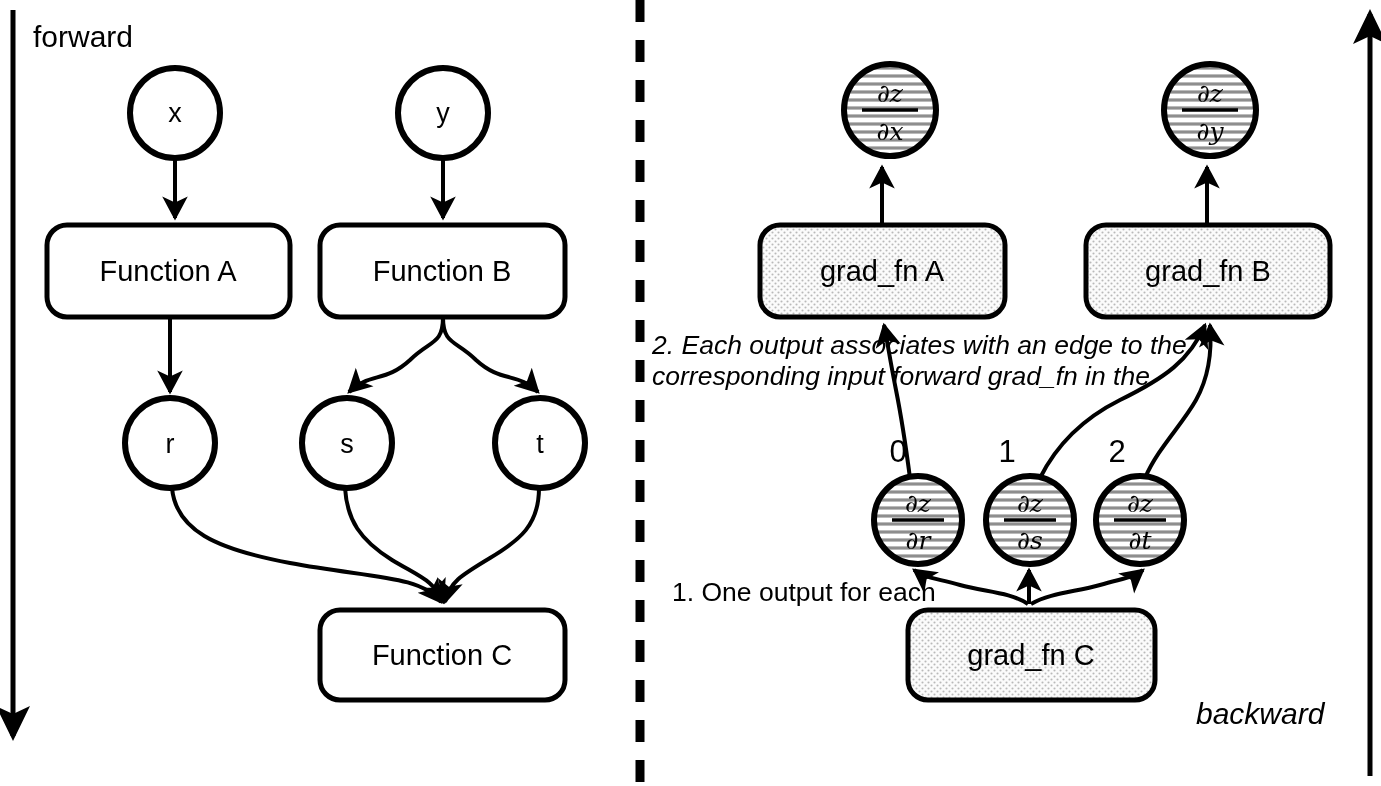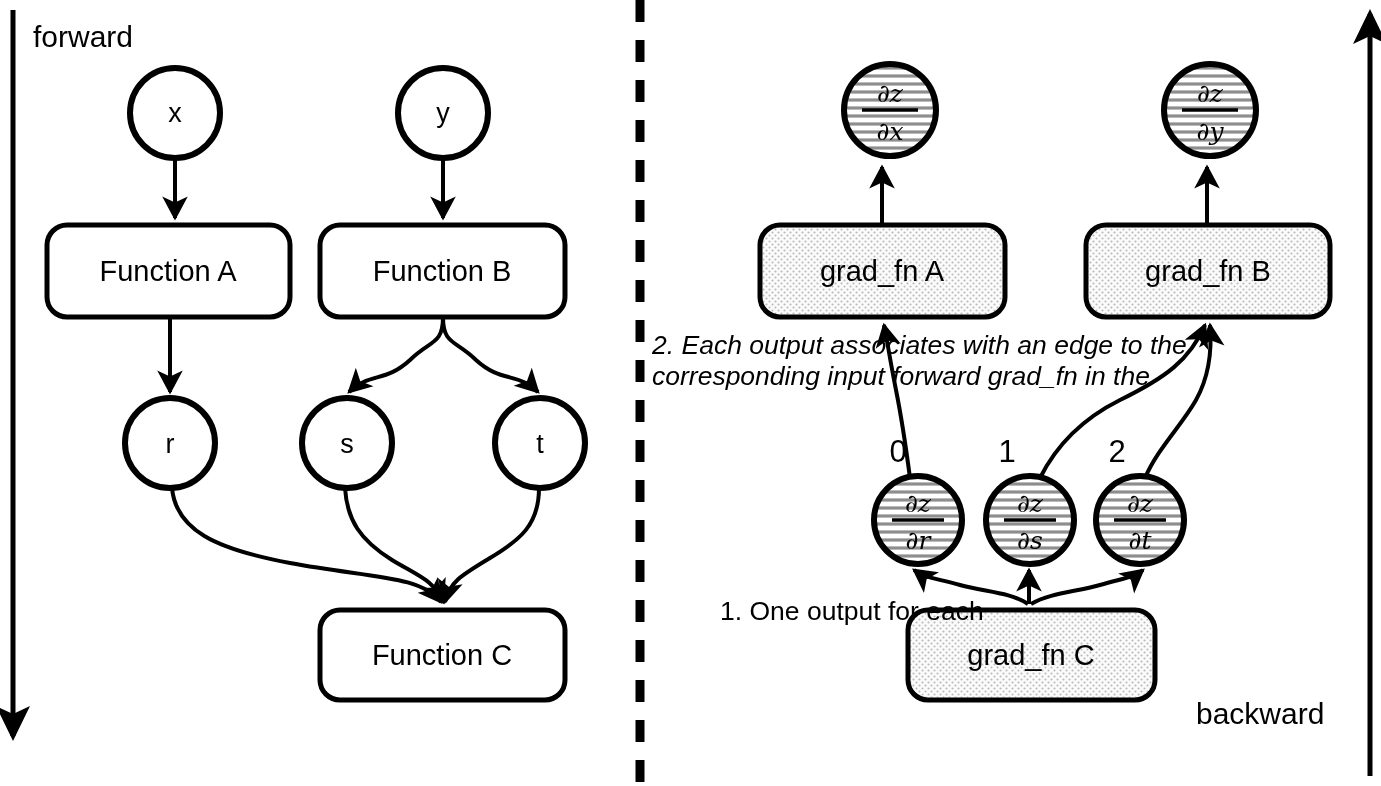--- a/index.html
+++ b/index.html
@@ -233,24 +233,24 @@
       <circle class="grad-circle" cx="1140" cy="520" r="44"></circle>
       <text class="frac-num" x="1140" y="512">∂z</text>
       <line class="frac-bar" x1="1114" y1="520" x2="1166" y2="520"></line>
       <text class="frac-den" x="1140" y="549">∂t</text>
       <text class="index-label" x="1117" y="462">2</text>
     </g>
   </svg>
 
   <div style="position:absolute; left:33px; top:20px;" class="direction-label">forward</div>
 
-  <div style="position:absolute; left:1196px; top:697px;" class="direction-label">backward</div>
+  <div style="position:absolute; left:1196px; top:697px;font-style:italic;" class="direction-label">backward</div>
 
   <div style="position:absolute; left:652px; top:330px; line-height:31px;font-style:italic;">
     <div class="annot-text">2. Each output associates with an edge to the</div>
     <div class="annot-text">corresponding input forward grad_fn in the</div>
   </div>
 
-  <div style="position:absolute; left:672px; top:596px; line-height:31px;margin-left:48px;">
+  <div style="position:absolute; left:672px; top:577px; line-height:31px;">
     <div class="annot-text">1. One output for each</div>
   </div>
 
 </div>
 
 </body></html>

